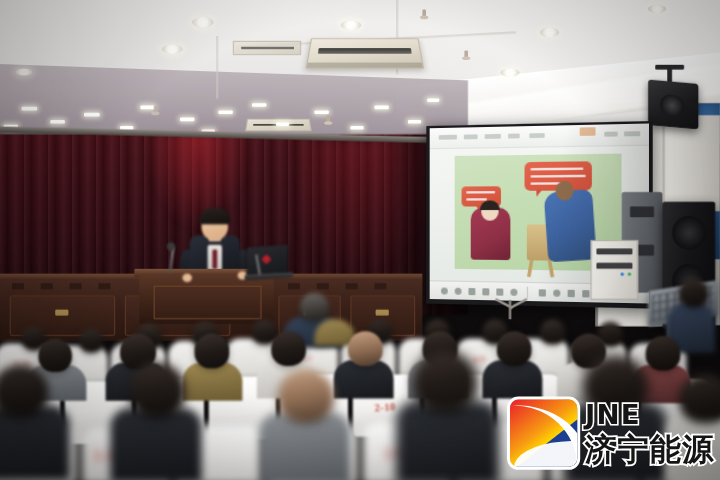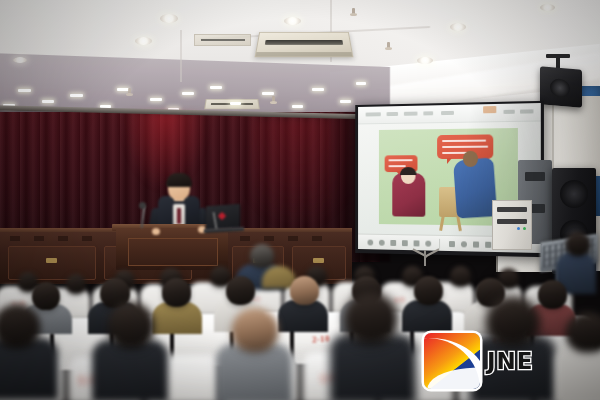--- a/index.html
+++ b/index.html
@@ -211,21 +211,21 @@
   .sh-gray{background:linear-gradient(170deg,#8e9297,#5e6267);}
   .sh-olive{background:linear-gradient(170deg,#a08a52,#6d5c33);}
   .sh-white{background:linear-gradient(170deg,#e6e4e0,#bfbcb7);}
   .sh-red{background:linear-gradient(170deg,#8d4a4a,#5e2f30);}
   .blur1{filter:blur(1.1px);}
   .blur2{filter:blur(2.2px);}
   .blur3{filter:blur(3.6px);}
   .blur4{filter:blur(5px);}
 
   
-  .wm{position:absolute;left:424px;top:330px;width:172px;height:62px;display:flex;align-items:center;gap:7px;}
+  .wm{position:absolute;left:424px;top:330px;width:172px;height:62px;display:flex;align-items:center;gap:7px;justify-content:center;}
   .wm-logo{position:relative;width:56px;height:56px;border-radius:7px;overflow:hidden;
     background:linear-gradient(142deg,#e8202a 0%,#f05a1e 22%,#f79a12 45%,#ffd400 60%,#1c3f94 61%,#1a3c8e 100%);
     box-shadow:0 0 0 2.5px #ffffff;}
   .wm-swoosh{position:absolute;left:-12%;top:4%;width:108%;height:104%;
     border-right:9px solid #ffffff;border-radius:0 88% 0 0;transform:rotate(-7deg);}
   .wm-swoosh2{position:absolute;left:6%;bottom:-10%;width:100%;height:46%;
     background:#ffffff;border-radius:72% 0 0 0;transform:rotate(-4deg);opacity:.95;}
   .wm-text{display:flex;flex-direction:column;line-height:1;}
   .wm-jne{font-family:"DejaVu Sans",sans-serif;font-weight:700;font-size:23px;letter-spacing:1px;
     color:#151515;-webkit-text-stroke:2.6px #ffffff;paint-order:stroke fill;}
@@ -539,16 +539,17 @@
 
   <div class="vignette"></div>
 
   <div class="wm">
     <div class="wm-logo">
       <div class="wm-swoosh"></div>
       <div class="wm-swoosh2"></div>
     </div>
     <div class="wm-text">
       <div class="wm-jne">JNE</div>
+      <div class="wm-cn">济宁能源</div>
     </div>
   </div>
 
 </div>
 
 </body></html>

